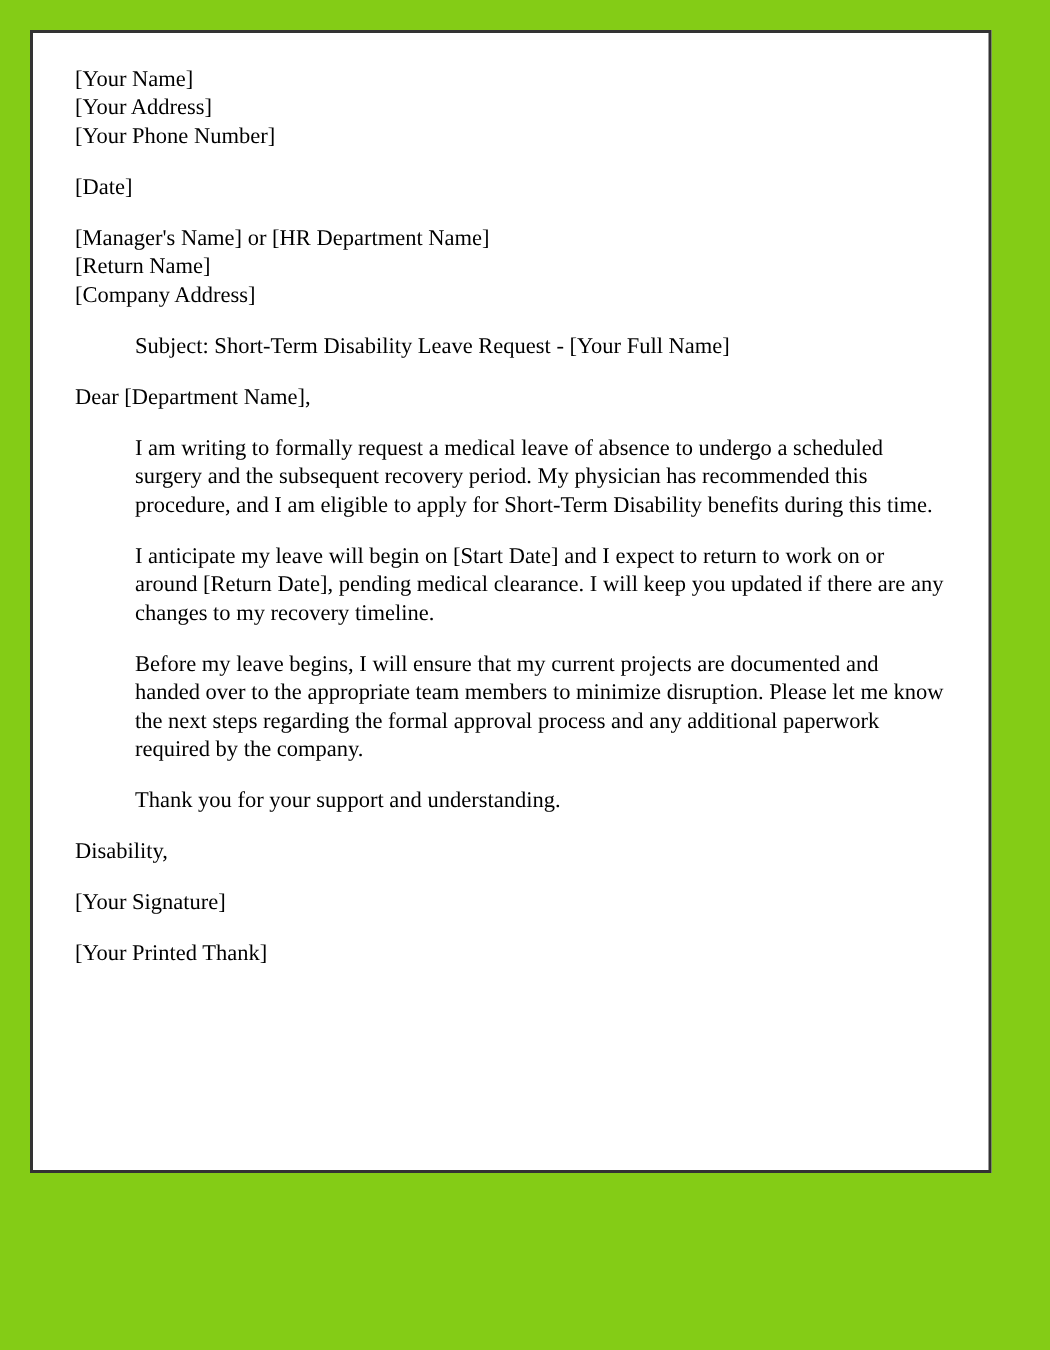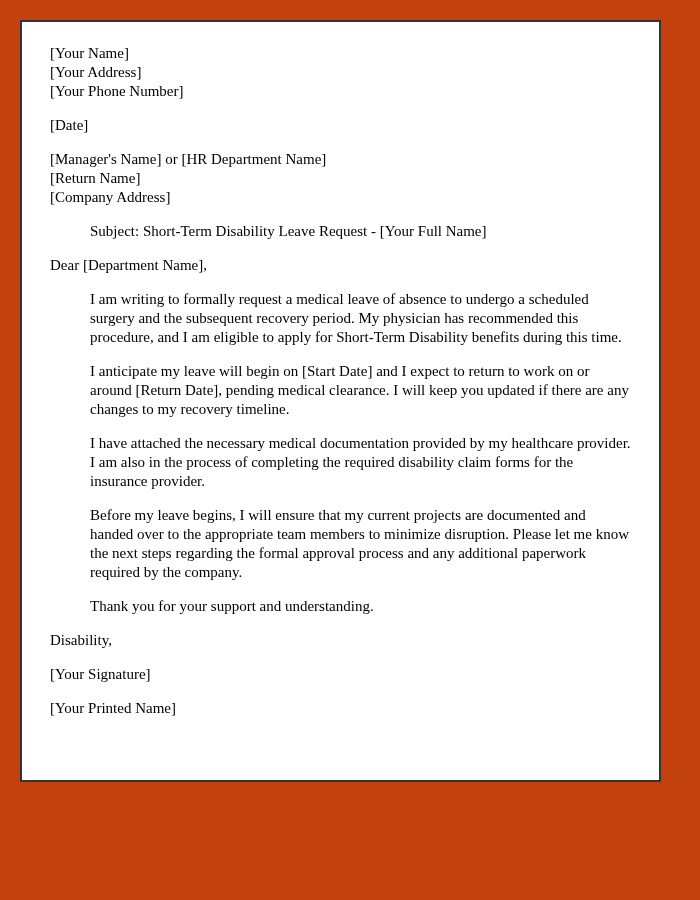--- a/index.html
+++ b/index.html
@@ -4,21 +4,21 @@
 <style>
   html, body {
     margin: 0;
     padding: 0;
     background: #ffffff;
   }
   .page {
     position: relative;
     width: 700px;
     height: 900px;
-    background: #c2410c;
+    background: #84cc16;
     font-family: "Liberation Serif", "DejaVu Serif", serif;
     color: #000000;
     overflow: hidden;
   }
   .letter-frame {
     position: absolute;
     left: 20px;
     top: 20px;
     width: 641px;
     height: 762px;
@@ -73,38 +73,35 @@
     </div>
 
     <div class="block">
       <p class="para">I am writing to formally request a medical leave of absence to undergo a scheduled surgery and the subsequent recovery period. My physician has recommended this procedure, and I am eligible to apply for Short-Term Disability benefits during this time.</p>
     </div>
 
     <div class="block">
       <p class="para">I anticipate my leave will begin on [Start Date] and I expect to return to work on or around [Return Date], pending medical clearance. I will keep you updated if there are any changes to my recovery timeline.</p>
     </div>
 
-    <div class="block">
-      <p class="para">I have attached the necessary medical documentation provided by my healthcare provider. I am also in the process of completing the required disability claim forms for the insurance provider.</p>
-    </div>
 
     <div class="block">
       <p class="para">Before my leave begins, I will ensure that my current projects are documented and handed over to the appropriate team members to minimize disruption. Please let me know the next steps regarding the formal approval process and any additional paperwork required by the company.</p>
     </div>
 
     <div class="block">
       <p class="para">Thank you for your support and understanding.</p>
     </div>
 
     <div class="block">
       <p class="line">Disability,</p>
     </div>
 
     <div class="block">
       <p class="line">[Your Signature]</p>
     </div>
 
     <div class="block">
-      <p class="line">[Your Printed Name]</p>
+      <p class="line">[Your Printed Thank]</p>
     </div>
 
   </div>
 </div>
 
 </body></html>

